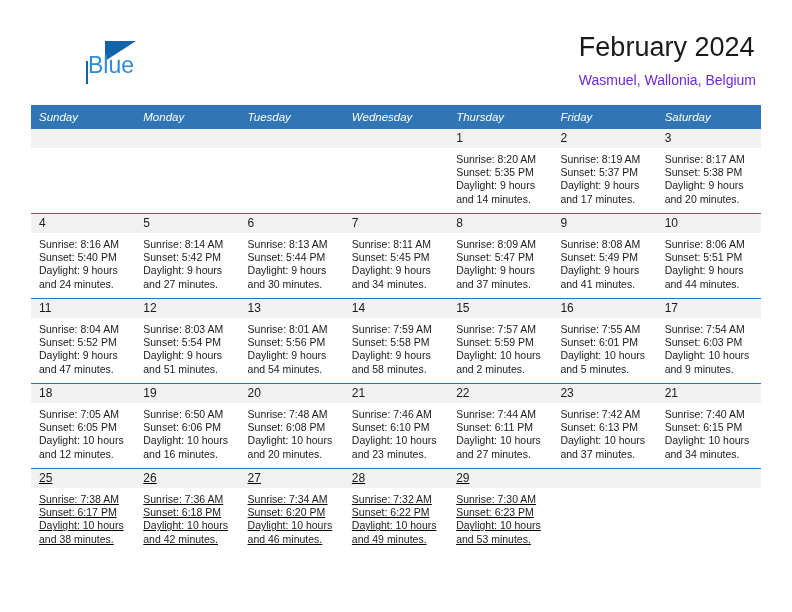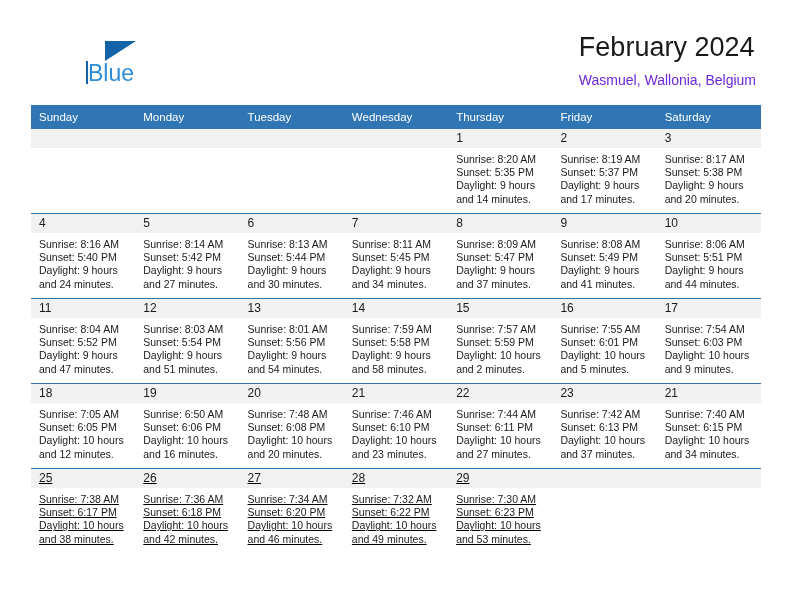--- a/index.html
+++ b/index.html
@@ -50,21 +50,21 @@
     left: 71px;
     top: 5px;
     width: 0;
     height: 0;
     border-left: 31px solid #1263a8;
     border-bottom: 20px solid transparent;
   }
   .brand-blue {
     position: absolute;
     left: 54px;
-    top: 24px;
+    top: 16px;
     font-size: 23px;
     color: #2e8bd6;
     font-family: "Liberation Sans", sans-serif;
   }
   .brand-bar {
     position: absolute;
     left: 52px;
     top: 25px;
     width: 2px;
     height: 23px;
@@ -104,20 +104,21 @@
   }
   table.cal-table th {
     background: #3075b4;
     color: #ffffff;
     font-size: 11.5px;
     font-weight: normal;
     text-align: left;
     padding: 5px 0 5px 8px;
     height: 14px;
     border: none;
+    font-style: italic;
   }
   tr.week-row > td {
     vertical-align: top;
     padding: 0;
     border: none;
     border-bottom: 1.5px solid #2e74b5;
     height: 84px;
   }
   tr.week-row.last-week > td {
     border-bottom: none;

